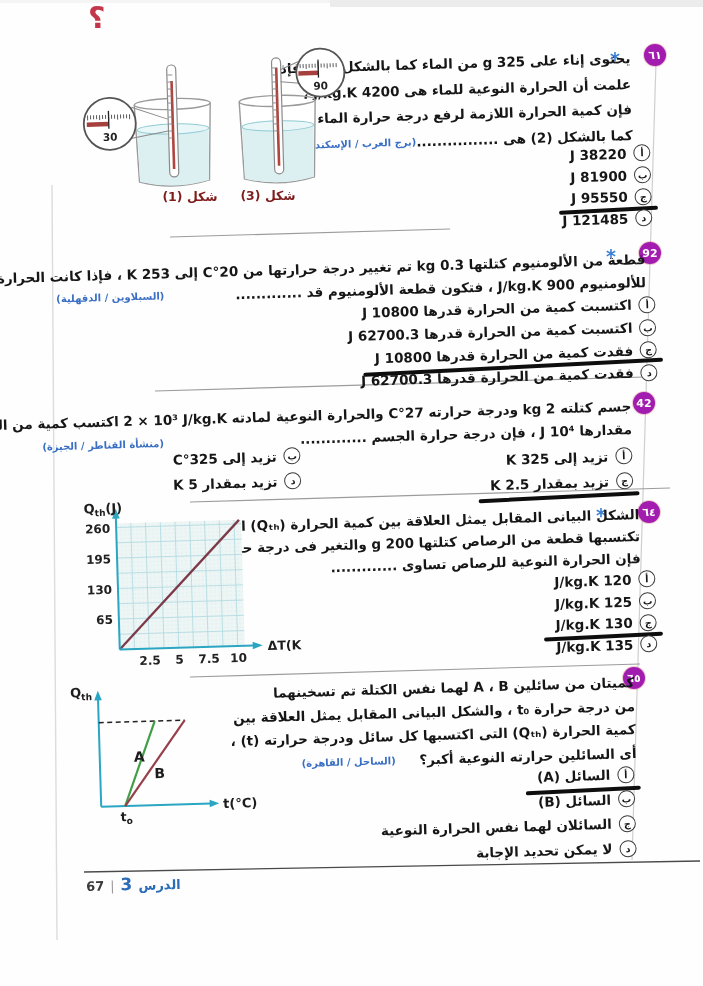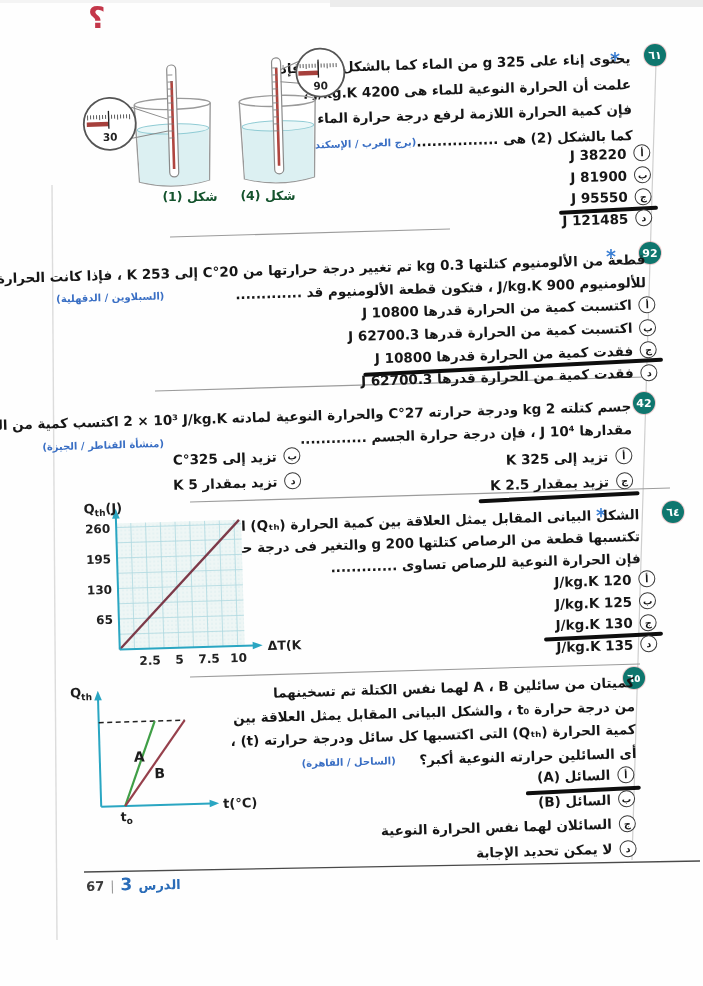--- a/index.html
+++ b/index.html
@@ -1,39 +1,39 @@
 <!DOCTYPE html>
 <html lang="ar"><head>
 <meta charset="utf-8">
 <style>
   html,body{margin:0;padding:0;background:#ffffff}
   body{width:703px;height:986px;overflow:hidden;font-family:"DejaVu Sans",sans-serif}
   #sheet{position:relative;width:703px;height:986px;background:#fefefe}
   .abs{position:absolute}
   
-  .badge{width:22px;height:22px;border-radius:50%;background:#0f766e;color:#fff;
+  .badge{width:22px;height:22px;border-radius:50%;background:#a21caf;color:#fff;
          font-size:11px;font-weight:700;display:flex;align-items:center;justify-content:center;
          box-shadow:0 0 0 1px rgba(200,60,70,.25)}
   .star{color:#3b7fd4;font-size:19px;font-weight:700;line-height:1}
   
   .q{direction:rtl;text-align:right;color:#161616;font-weight:700;font-size:13.5px}
   .qline{white-space:nowrap}
   .l4{display:flex;justify-content:space-between;align-items:center}
   .src{color:#3a6fc4;font-size:10px;font-weight:700;white-space:nowrap}
   
   .opts{direction:rtl;display:flex;flex-direction:column;align-items:flex-start}
   .opt{display:flex;align-items:center;gap:7px;direction:rtl;position:relative;white-space:nowrap;
        font-size:13.5px;font-weight:700;color:#161616}
   .letter{width:15px;height:15px;border:1.3px solid #3a3a3a;border-radius:50%;background:#fff;
           display:inline-flex;align-items:center;justify-content:center;font-size:9.5px;flex:0 0 auto}
   .marked::after{content:"";position:absolute;height:3.6px;background:#0e0e0e;border-radius:2px;
                  left:-12px;right:-6px;bottom:-4px;transform:rotate(-1.2deg)}
   .tiltR{transform:rotate(-1.7deg);transform-origin:100% 0}
   .tiltC{transform:rotate(-1.7deg)}
-  .fig-label{position:absolute;font-size:12.5px;font-weight:700;color:#14532d;direction:rtl;text-align:center;white-space:nowrap}
+  .fig-label{position:absolute;font-size:12.5px;font-weight:700;color:#7f1d1d;direction:rtl;text-align:center;white-space:nowrap}
   
   #footer{display:flex;direction:ltr;align-items:baseline;gap:6px;transform:rotate(-1.2deg)}
   #footer .pg{color:#3c3c3c;font-size:13px;font-weight:700}
   #footer .sep{color:#9a9a9a;font-size:13px}
   #footer .num{color:#2a6cb8;font-size:17px;font-weight:700}
   #footer .les{color:#2a6cb8;font-size:13px;font-weight:700}
   .orn{color:#c4374a;font-size:30px;font-weight:700}
   svg text{font-family:"DejaVu Sans",sans-serif}
 </style>
 </head>
@@ -177,21 +177,21 @@
             <line x1="275" y1="17" x2="275" y2="21"></line>
           <line x1="278" y1="17" x2="278" y2="21"></line>
         </g>
         <rect x="240" y="24" width="20" height="4.5" fill="#a6403c"></rect>
         <line x1="260" y1="13" x2="260" y2="31" stroke="#222" stroke-width="1.3"></line>
         <text x="262" y="43" font-size="10.5" font-weight="bold" fill="#222" text-anchor="middle">90</text>
       </g>
     </g>
   </svg>
   <span class="fig-label" style="left:150px;top:189px;width:80px">شكل (1)</span>
-  <span class="fig-label" style="left:228px;top:188px;width:80px">شكل (4)</span>
+  <span class="fig-label" style="left:228px;top:188px;width:80px">شكل (3)</span>
 
   <div class="abs badge" style="left:639px;top:242px">92</div>
   <div class="abs star" style="left:606px;top:247px">*</div>
 
   <div class="abs q tiltR" style="right:58px;top:248px;width:590px;line-height:22.5px">
     <div class="qline">قطعة من الألومنيوم كتلتها 0.3 kg تم تغيير درجة حرارتها من 20°C إلى 253 K ، فإذا كانت الحرارة النوعية</div>
     <div class="l4">
       <span class="qline">للألومنيوم 900 J/kg.K ، فتكون قطعة الألومنيوم قد .............</span>
       <span class="src">(السبلاوين / الدقهلية)</span>
     </div>
@@ -240,21 +240,21 @@
     <div class="opt" style="height:25px">
       <span class="letter">ب</span>
       <span>تزيد إلى 325°C</span>
     </div>
     <div class="opt" style="height:25px">
       <span class="letter">د</span>
       <span>تزيد بمقدار 5 K</span>
     </div>
   </div>
 
-  <div class="abs badge" style="left:662px;top:501px">٦٤</div>
+  <div class="abs badge" style="left:638px;top:501px">٦٤</div>
   <div class="abs star" style="left:596px;top:506px">*</div>
 
   <div class="abs q tiltR" style="right:64px;top:503px;width:360px;line-height:22px">
     <div class="qline">الشكل البيانى المقابل يمثل العلاقة بين كمية الحرارة (Qₜₕ) التى</div>
     <div class="qline">تكتسبها قطعة من الرصاص كتلتها 200 g والتغير فى درجة حرارتها (ΔT) ،</div>
     <div class="qline">فإن الحرارة النوعية للرصاص تساوى .............</div>
   </div>
 
   <div class="abs opts tiltR" style="right:48px;top:568px">
     <div class="opt" style="height:21.7px">

